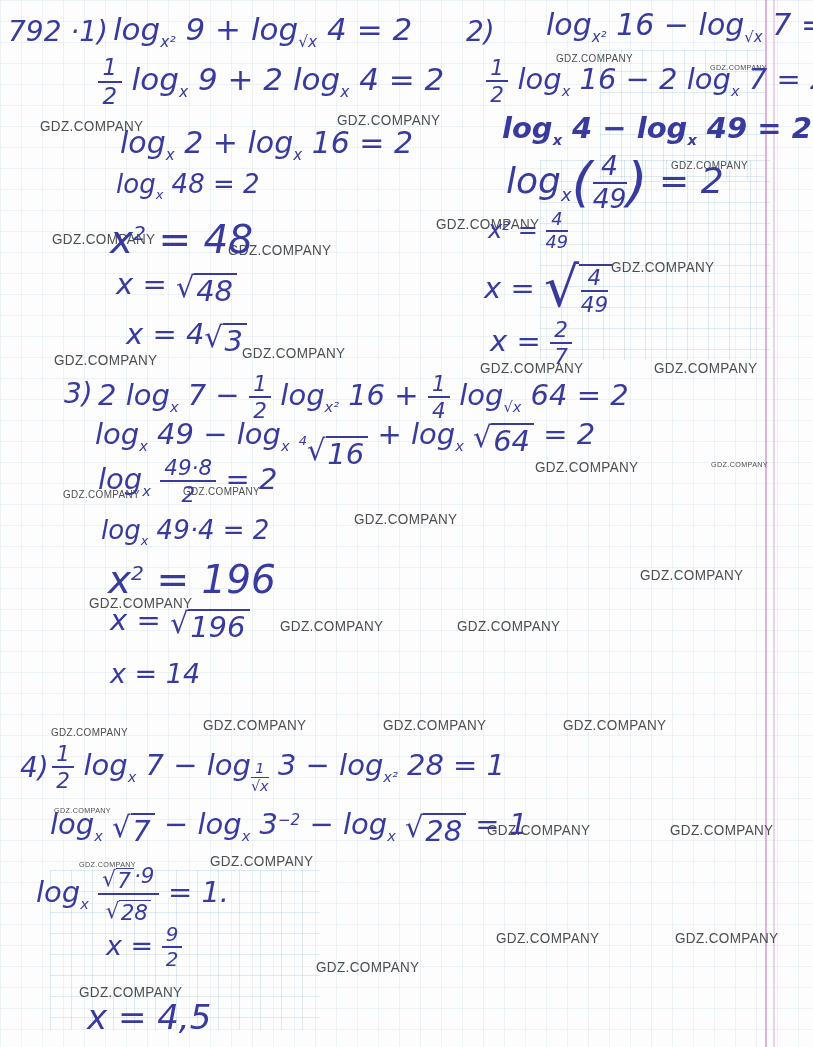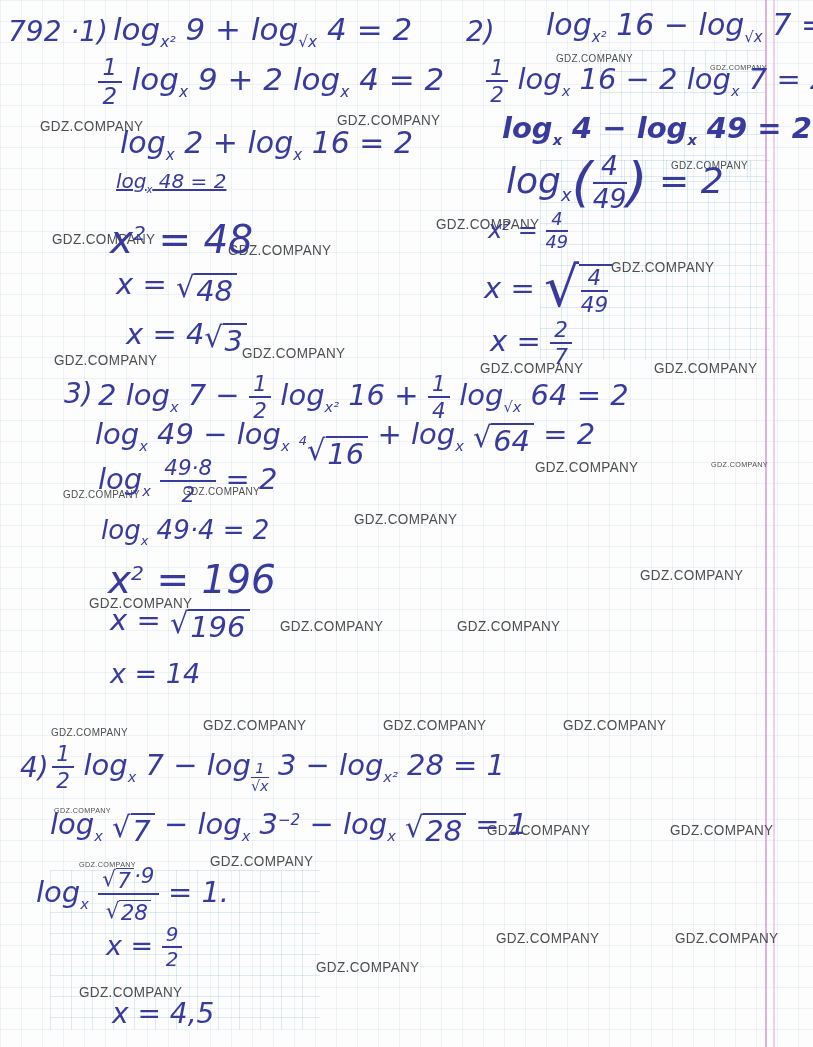--- a/index.html
+++ b/index.html
@@ -103,21 +103,21 @@
     <span class="wm md" style="left: 496px; top: 929px; color: rgb(77, 78, 80);">GDZ.COMPANY</span>
     <span class="wm md" style="left: 675px; top: 929px; color: rgb(77, 78, 80);">GDZ.COMPANY</span>
     <span class="wm md" style="left: 316px; top: 958px; color: rgb(77, 78, 80);">GDZ.COMPANY</span>
     <span class="wm md" style="left: 79px; top: 983px; color: rgb(77, 78, 80);">GDZ.COMPANY</span>
   </div>
 
 <div class="mline plabel" style="left:8px;top:16px;text-align:center;">792 ·1)</div>
 <div class="mline" style="left:113px;top:12px;font-size:31px;"><span class="mt">log</span><span class="msub">x²</span><span class="mt"> 9 + log</span><span class="msub">√x</span><span class="mt"> 4 = 2</span></div>
 <div class="mline" style="left:98px;top:55px;font-size:31px;"><span class="mfrac"><span class="fn">1</span><span class="fd">2</span></span><span class="mt"> log</span><span class="msub">x</span><span class="mt"> 9 + 2 log</span><span class="msub">x</span><span class="mt"> 4 = 2</span></div>
 <div class="mline" style="left:120px;top:126px;font-size:30px;"><span class="mt">log</span><span class="msub">x</span><span class="mt"> 2 + log</span><span class="msub">x</span><span class="mt"> 16 = 2</span></div>
-<div class="mline" style="left:116px;top:170px;font-size:20px;text-decoration:underline;"><span class="mt">log</span><span class="msub">x</span><span class="mt"> 48 = 2</span></div>
+<div class="mline" style="left:116px;top:170px;font-size:26px;"><span class="mt">log</span><span class="msub">x</span><span class="mt"> 48 = 2</span></div>
 <div class="mline" style="left:110px;top:218px;font-size:39px;"><span class="mt">x</span><span class="msup">2</span><span class="mt"> = 48</span></div>
 <div class="mline" style="left:116px;top:268px;font-size:29px;"><span class="mt">x = </span><span class="msqrt">
       <span class="rsym">√</span>
       <span class="rbody">48</span>
     </span></div>
 <div class="mline" style="left:126px;top:318px;font-size:29px;"><span class="mt">x = 4</span><span class="msqrt">
       <span class="rsym">√</span>
       <span class="rbody">3</span>
     </span></div>
 
@@ -162,13 +162,13 @@
       <span class="rbody">28</span>
     </span><span class="mt"> = 1</span></div>
 <div class="mline" style="left:36px;top:864px;font-size:29px;"><span class="mt">log</span><span class="msub">x</span><span class="mt"> </span><span class="mfrac"><span class="fn"><span class="msqrt">
           <span class="rsym">√</span>
           <span class="rbody">7</span>
         </span><span class="mt">·9</span></span><span class="fd"><span class="msqrt">
           <span class="rsym">√</span>
           <span class="rbody">28</span>
         </span></span></span><span class="mt"> = 1.</span></div>
 <div class="mline" style="left:106px;top:924px;font-size:27px;"><span class="mt">x = </span><span class="mfrac"><span class="fn">9</span><span class="fd">2</span></span></div>
-<div class="mline" style="left:112px;top:998px;font-size:28px;"><span class="mt">x = 4,5</span></div>
+<div class="mline" style="left:87px;top:998px;font-size:34px;"><span class="mt">x = 4,5</span></div>
 
 </body></html>

